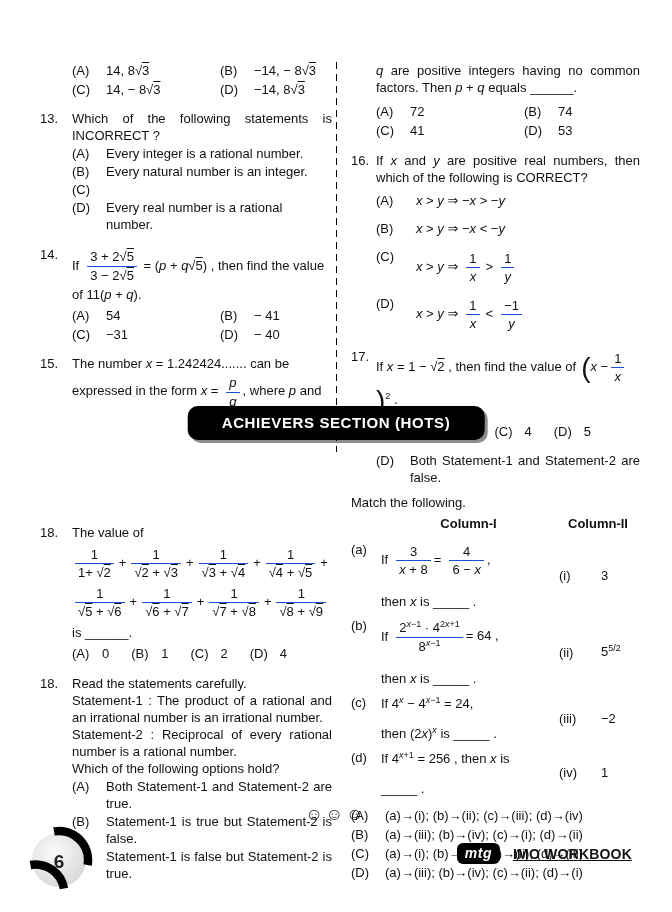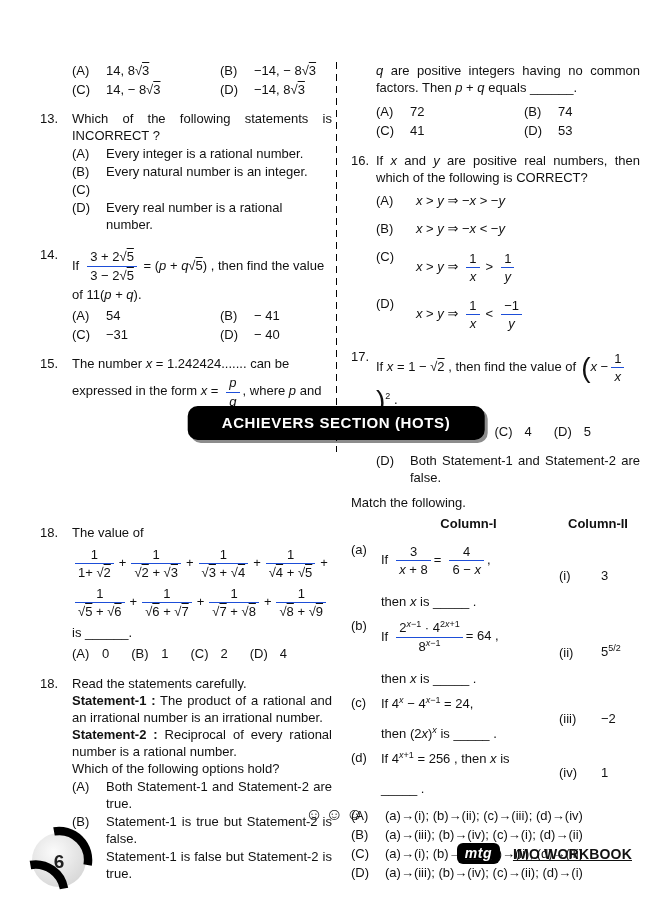--- a/index.html
+++ b/index.html
@@ -43,21 +43,21 @@
   .q16opt{display:flex;margin-bottom:11px;}
   .q16opt .olabel{width:40px;}
   .fracpara{margin:2px 0 2px 0;}
   .plus{margin:0 2px;}
   .q17line{margin-bottom:8px;}
   .bigp{font-size:28px;font-weight:300;vertical-align:middle;line-height:1;}
   .optrow4{display:flex;margin-top:4px;}
   .optrow4 .opt{display:flex;margin-right:22px;}
   .optrow4 .olabel{width:30px;}
 
-  .bold{font-weight:bold;}
+  .bold{font-weight:normal;}
 
   .match-head{display:grid;grid-template-columns:30px 175px 1fr;font-weight:bold;margin:4px 0 8px 0;}
   .match-head .c1{text-align:center;}
   .match-head .c2{text-align:center;}
   .mrow{display:grid;grid-template-columns:30px 178px 40px 1fr;margin-bottom:7px;}
   .mrow .rl,.mrow .rv{align-self:center;}
   .mrow .rv{padding-left:2px;}
   .m2{margin-top:13px;}
 
   .q20opts{margin-top:10px;}

